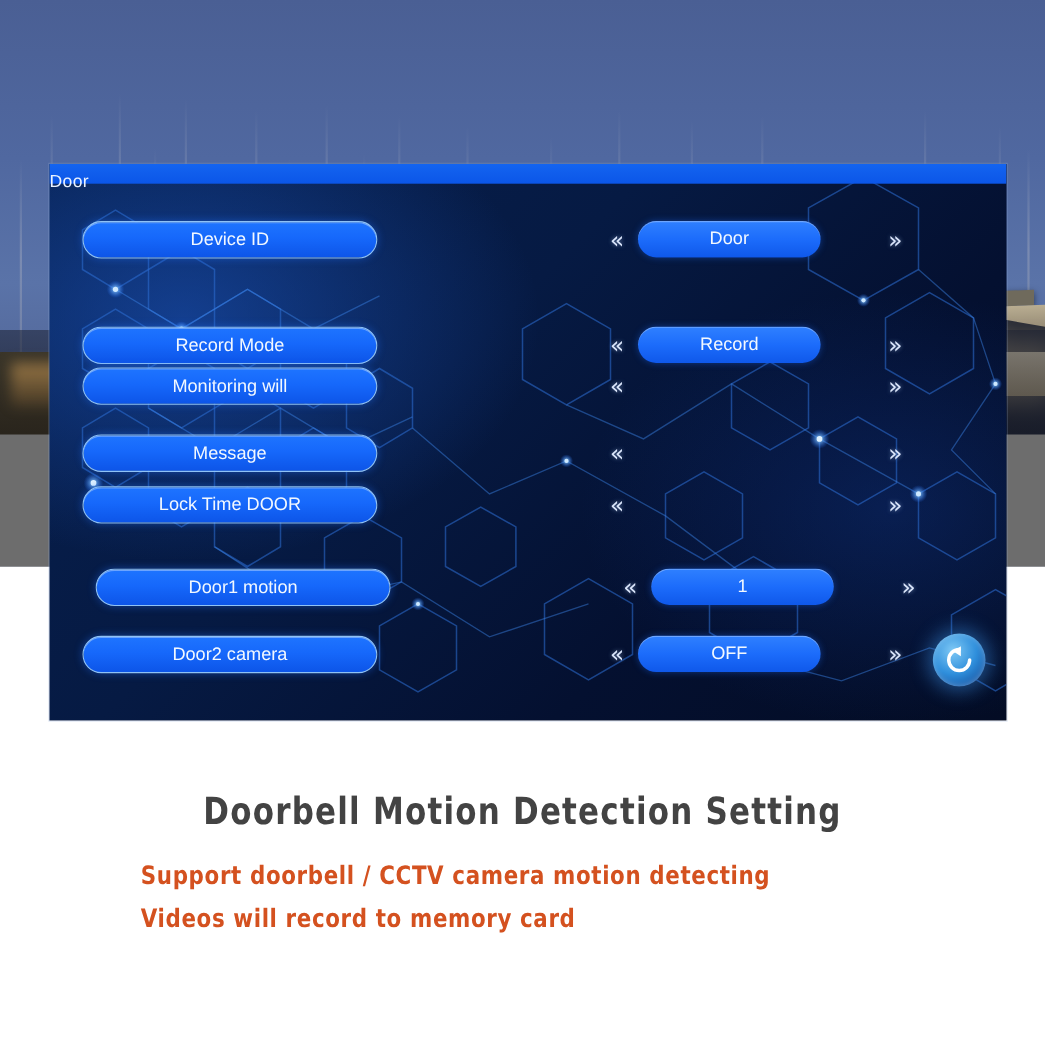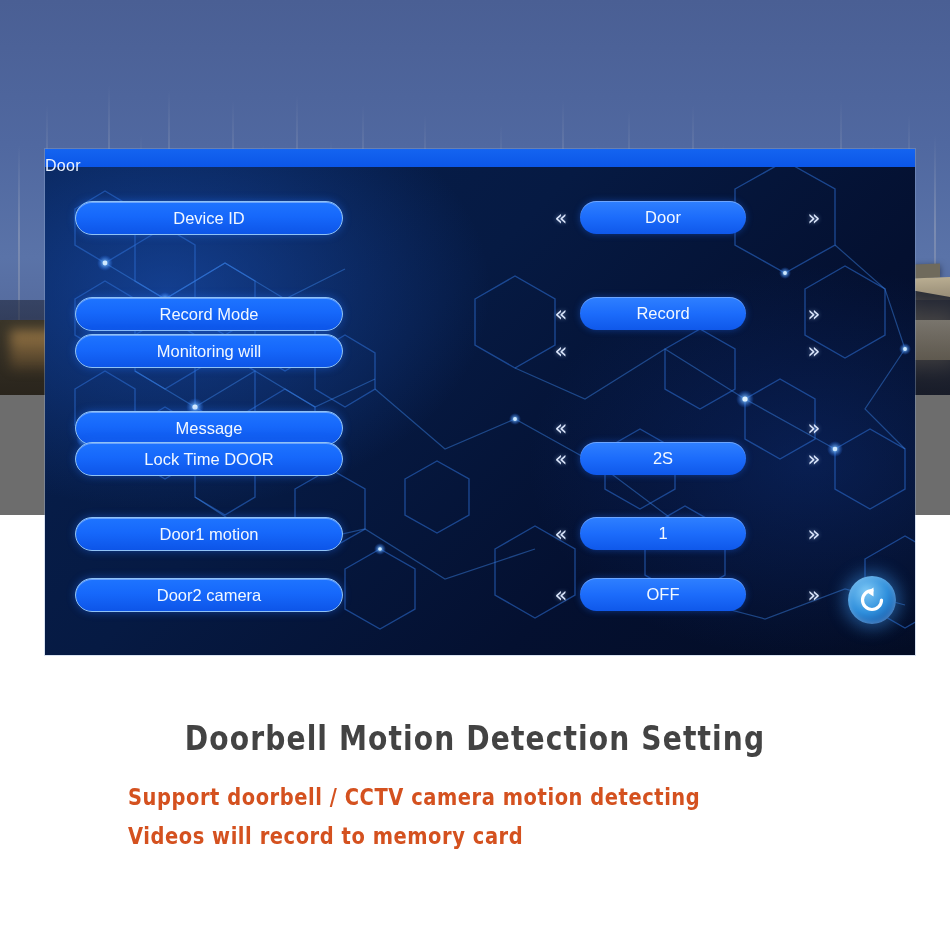--- a/index.html
+++ b/index.html
@@ -281,34 +281,33 @@
     <div class="val-btn">Record</div>
     <div class="chev chev-right">»</div>
   </div>
 
   <div class="row" style="top:185px;">
     <div class="lbl-btn">Monitoring will</div>
     <div class="chev chev-left">«</div>
     <div class="chev chev-right">»</div>
   </div>
 
-  <div class="row" style="top:262px;">
+  <div class="row" style="top:246px;">
     <div class="lbl-btn">Message</div>
     <div class="chev chev-left">«</div>
     <div class="chev chev-right">»</div>
   </div>
 
   <div class="row" style="top:293px;">
     <div class="lbl-btn">Lock Time DOOR</div>
     <div class="chev chev-left">«</div>
-    <div class="val-btn">2S</div>
-    <div class="chev chev-right">»</div>
-  </div>
-
-  <div class="row" style="top:368px;">
+    <div class="chev chev-right">»</div>
+  </div>
+
+  <div class="row" style="top:368px;margin-left:12px;">
     <div class="lbl-btn">Door1 motion</div>
     <div class="chev chev-left">«</div>
     <div class="val-btn">1</div>
     <div class="chev chev-right">»</div>
   </div>
 
   <div class="row" style="top:429px;">
     <div class="lbl-btn">Door2 camera</div>
     <div class="chev chev-left">«</div>
     <div class="val-btn">OFF</div>

